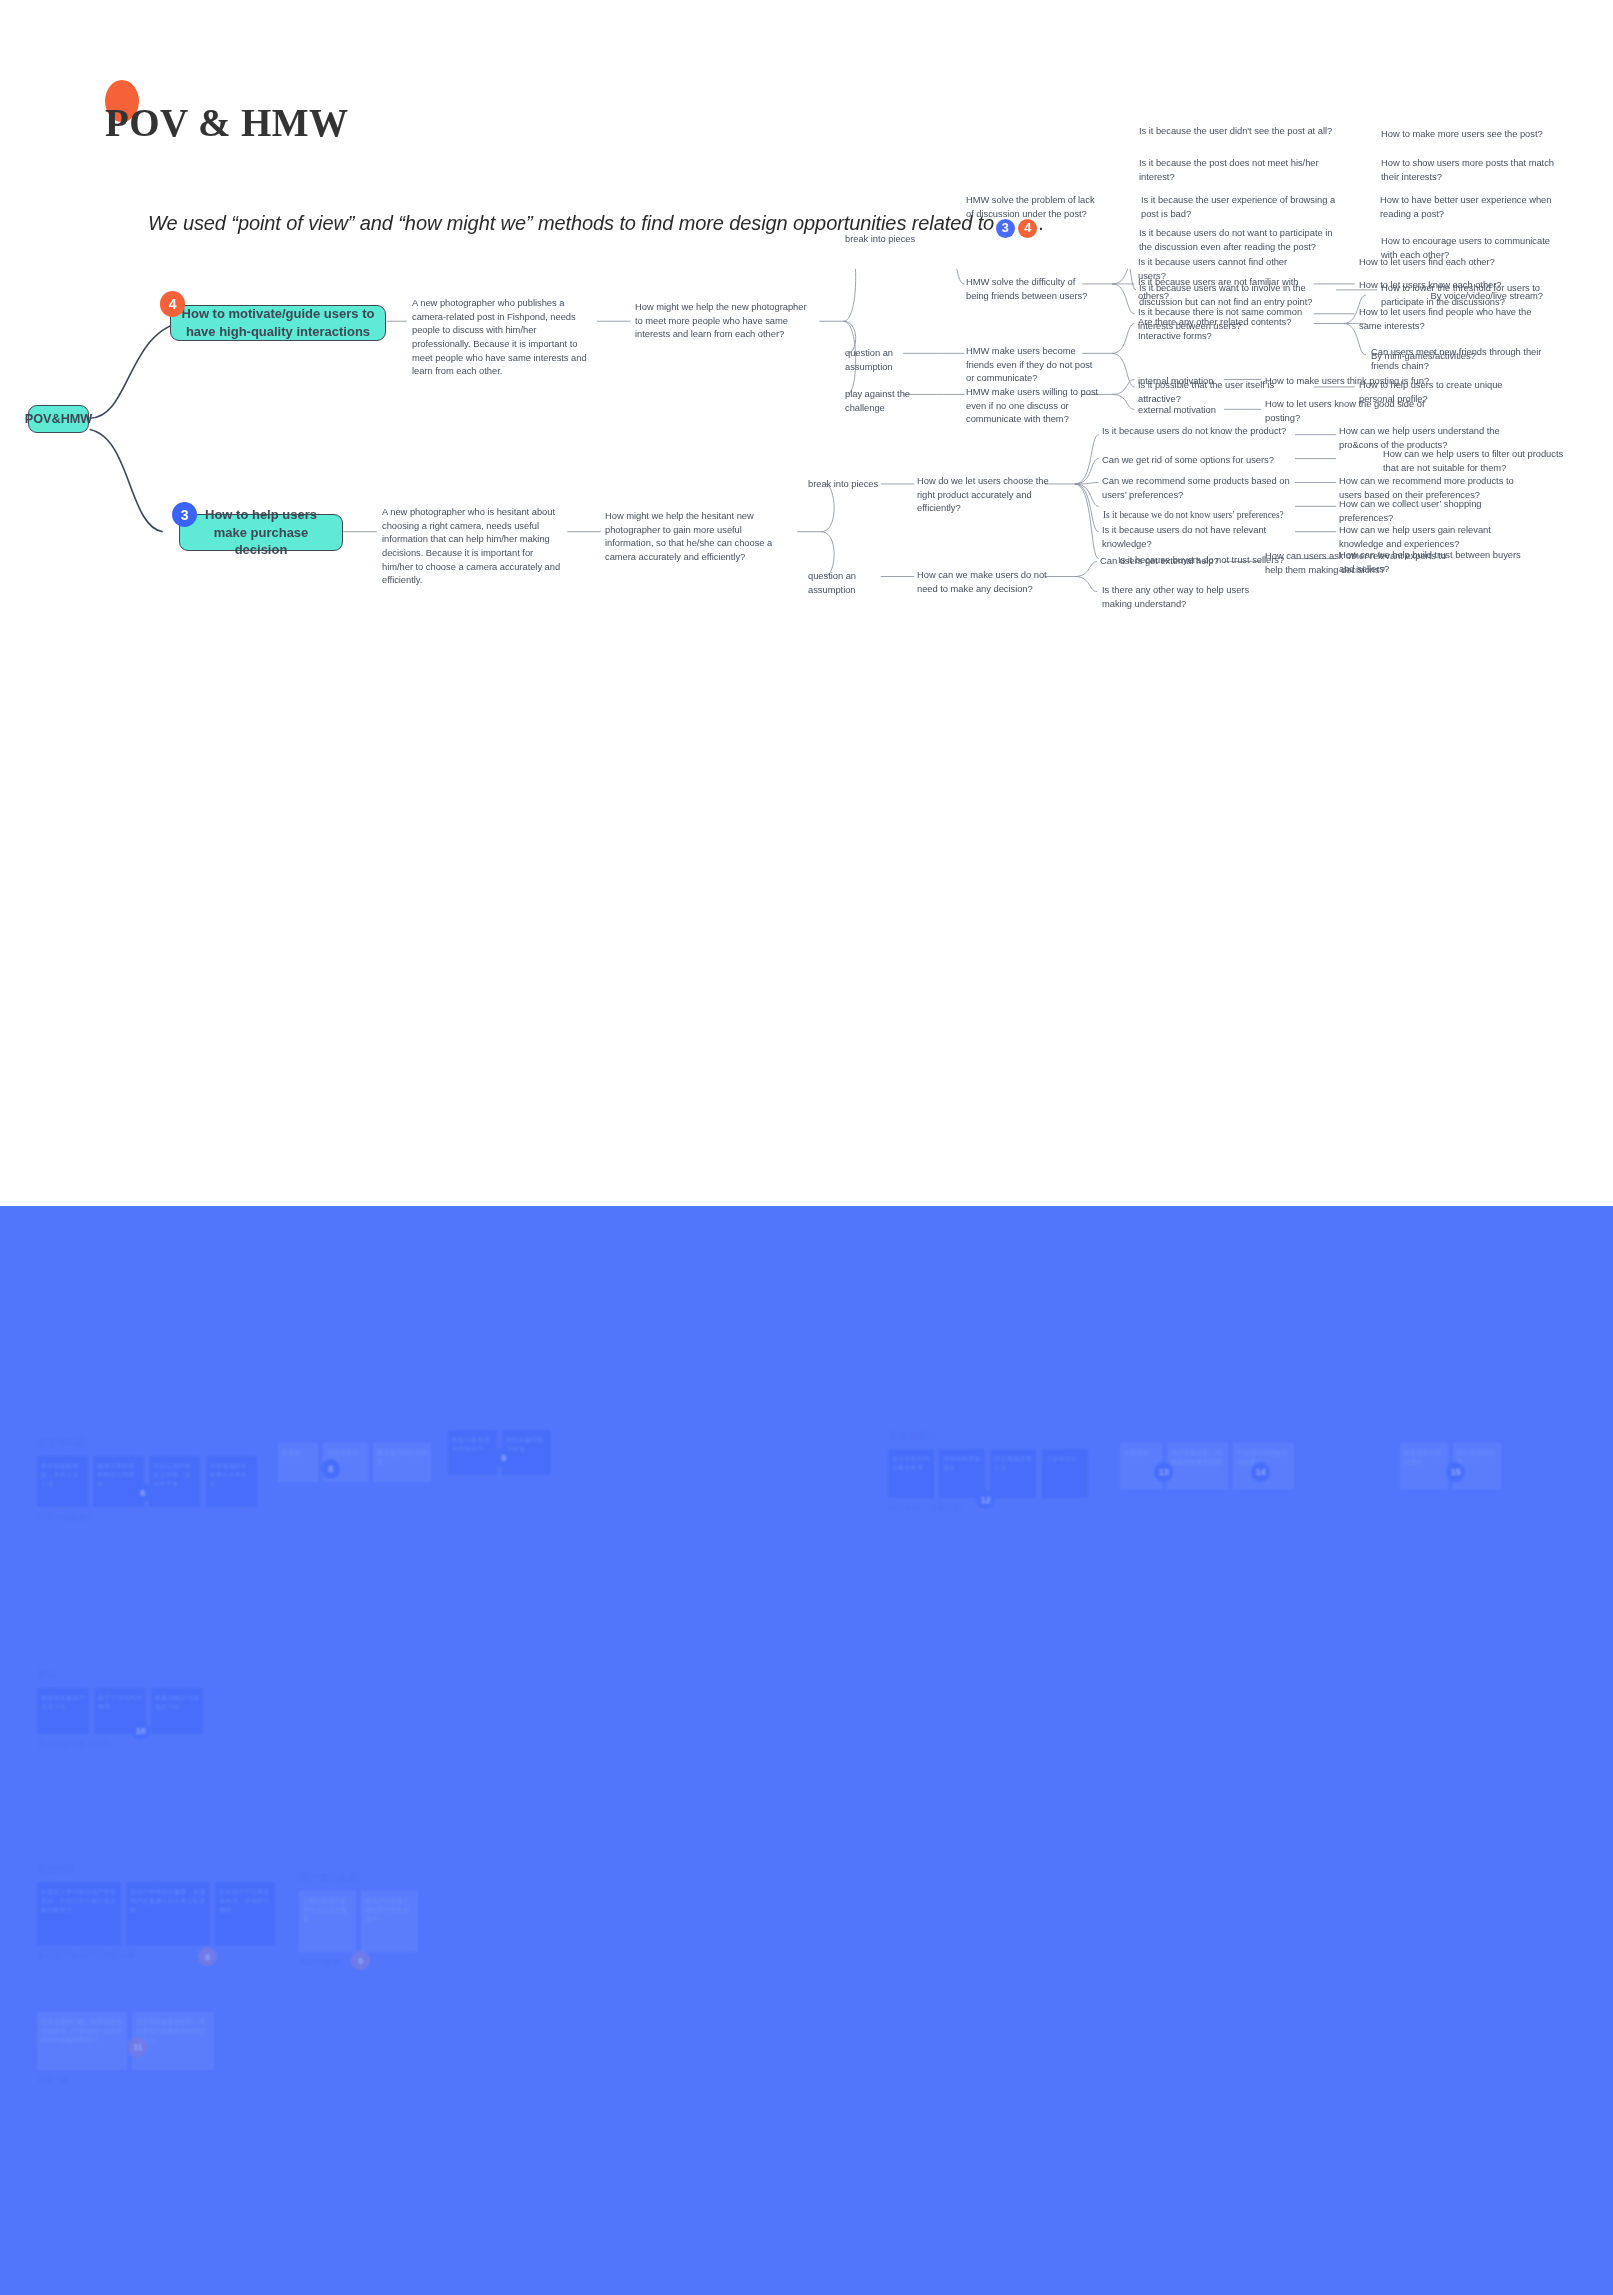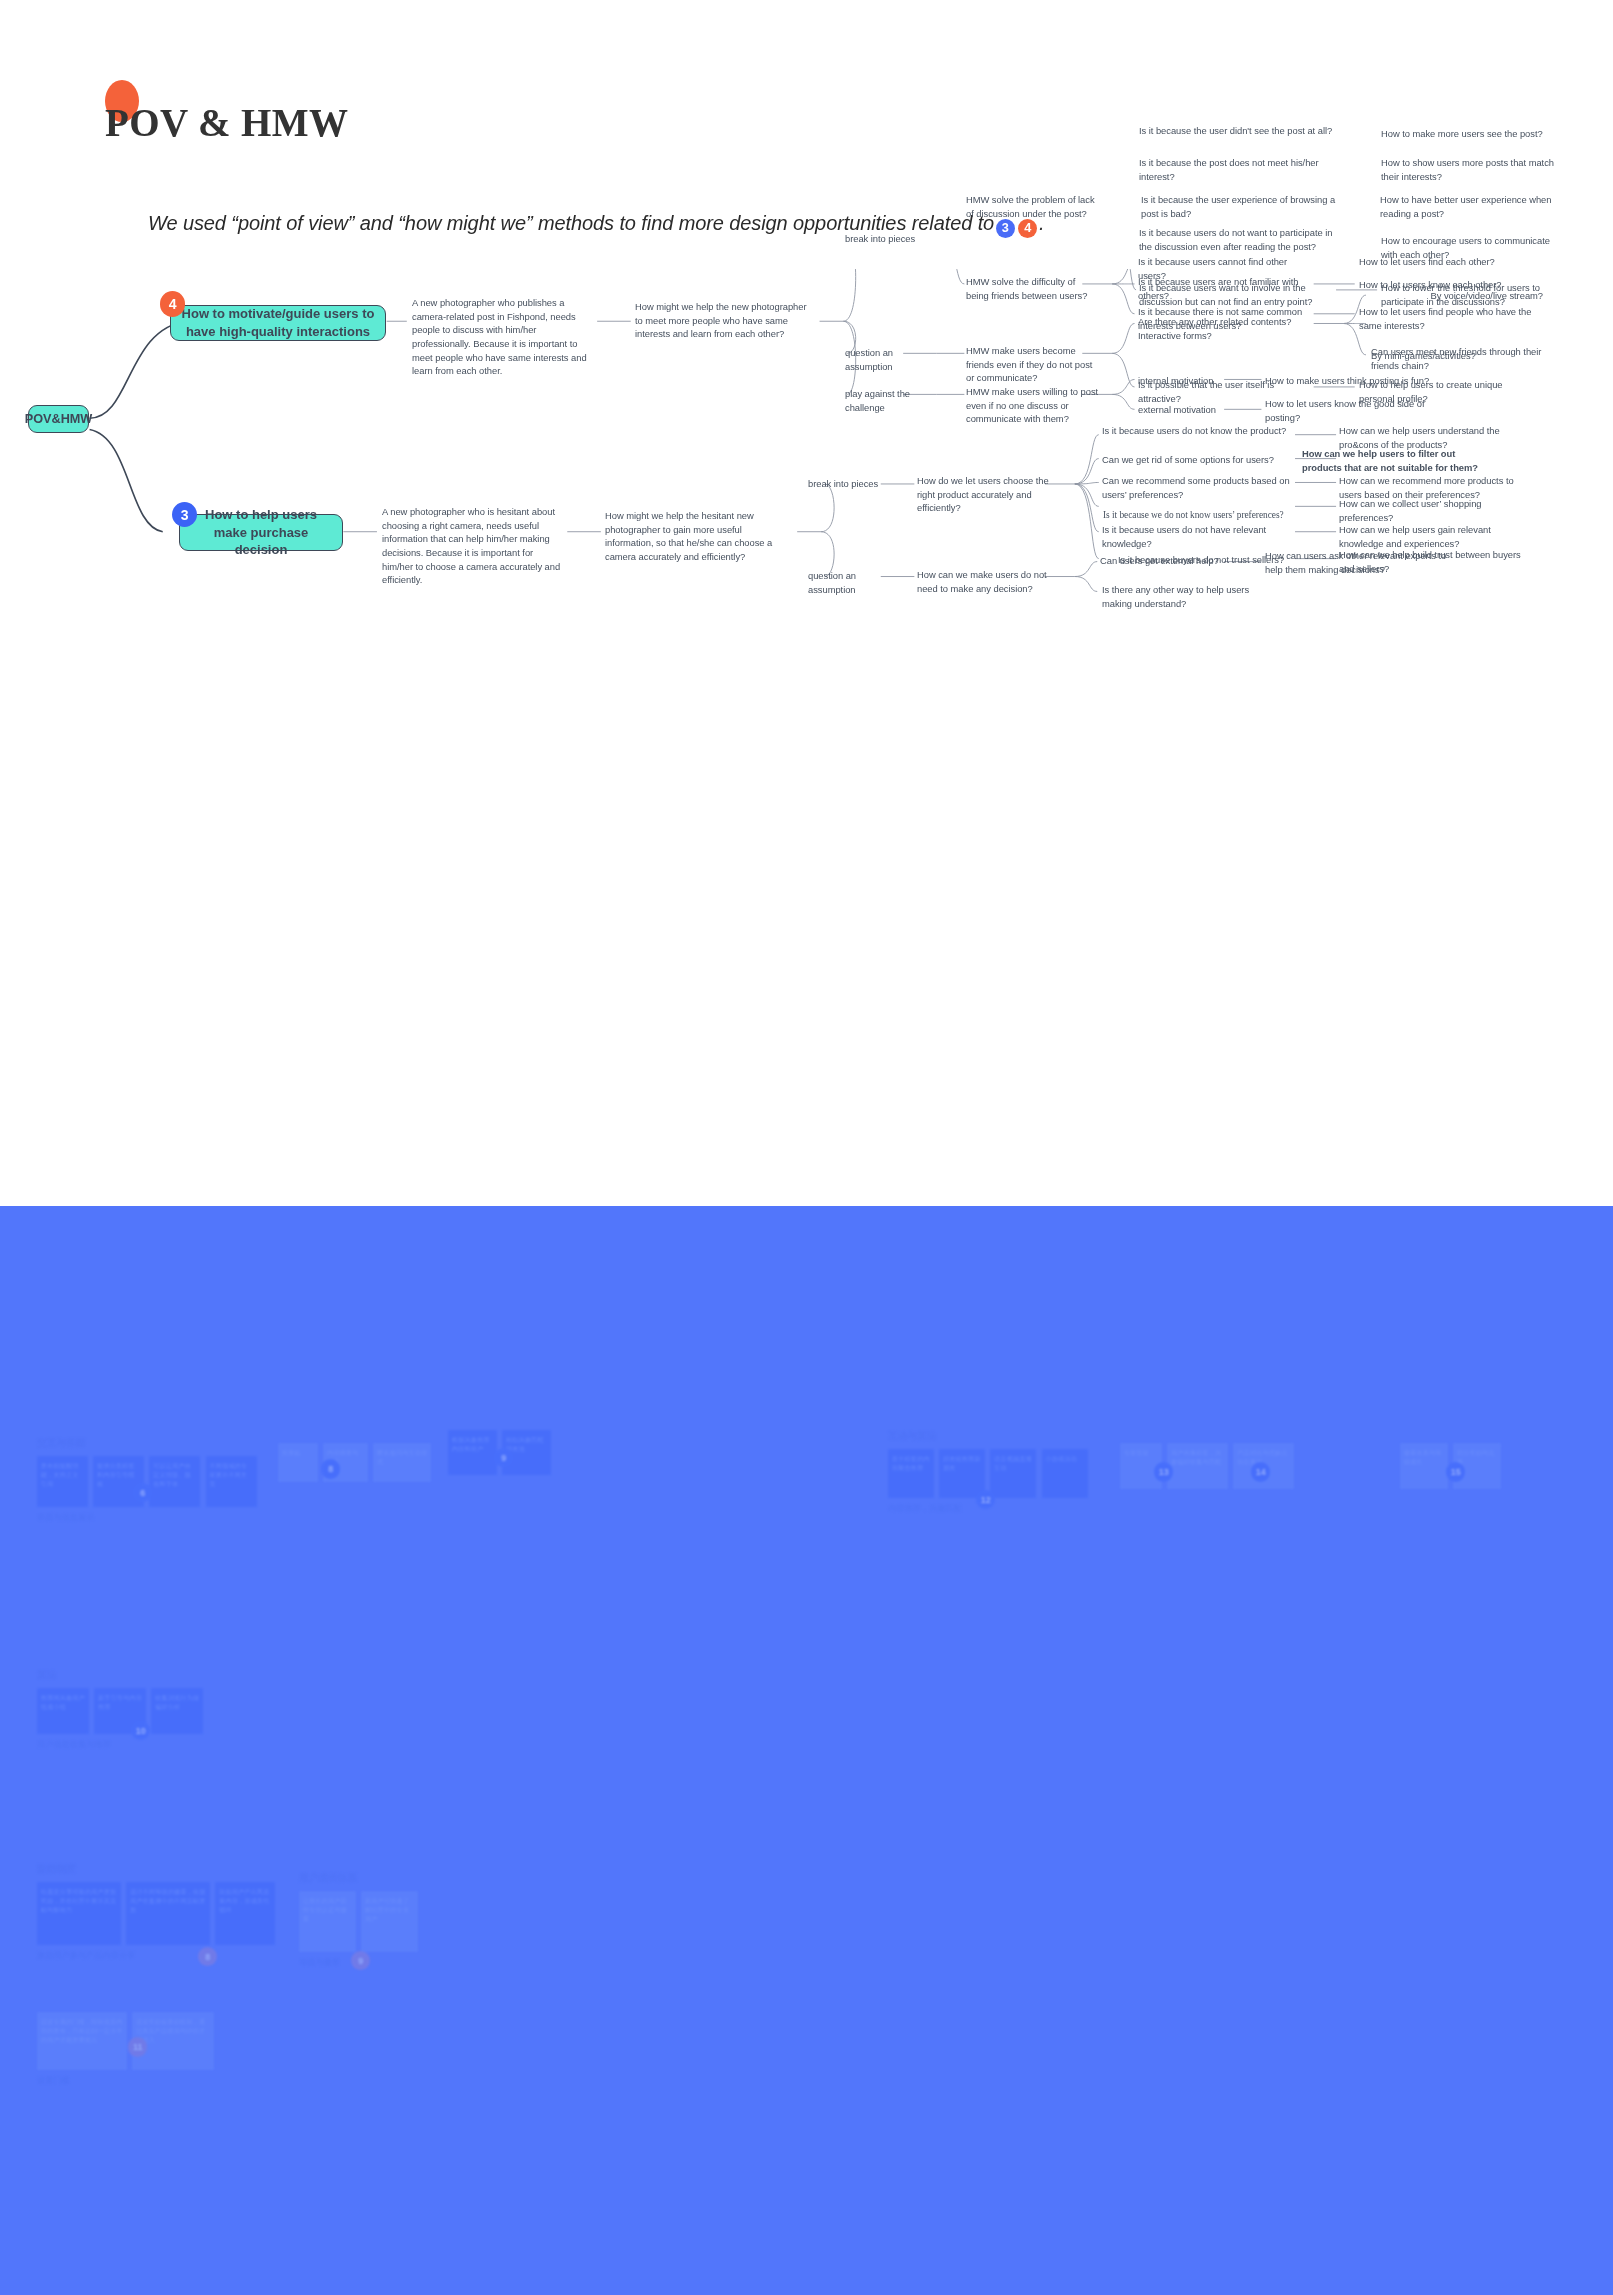--- a/index.html
+++ b/index.html
@@ -263,21 +263,21 @@
 
     <div class="node sm" style="left:808px;top:208px;width:90px;">break into pieces</div>
     <div class="node sm" style="left:808px;top:300px;width:97px;">question an assumption</div>
 
     <div class="node sm" style="left:917px;top:205px;width:134px;">How do we let users choose the right product accurately and efficiently?</div>
     <div class="node sm" style="left:917px;top:299px;width:134px;">How can we make users do not need to make any decision?</div>
 
     <div class="node sm" style="left:1102px;top:155px;width:190px;">Is it because users do not know the product?</div>
     <div class="node sm" style="left:1339px;top:155px;width:187px;">How can we help users understand the pro&amp;cons of the products?</div>
     <div class="node sm" style="left:1102px;top:184px;width:190px;">Can we get rid of some options for users?</div>
-    <div class="node sm" style="left:1302px;top:178px;width:187px;font-weight:bold;">How can we help users to filter out products that are not suitable for them?</div>
+    <div class="node sm" style="left:1383px;top:178px;width:187px;">How can we help users to filter out products that are not suitable for them?</div>
     <div class="node sm" style="left:1102px;top:205px;width:190px;">Can we recommend some products based on users’ preferences?</div>
     <div class="node sm" style="left:1339px;top:205px;width:187px;">How can we recommend more products to users based on their preferences?</div>
     <div class="node sm" style="left:1103px;top:240px;width:190px;font-family:Liberation Serif, serif;">Is it because we do not know users’ preferences?</div>
     <div class="node sm" style="left:1339px;top:228px;width:187px;">How can we collect user’ shopping preferences?</div>
     <div class="node sm" style="left:1102px;top:254px;width:190px;">Is it because users do not have relevant knowledge?</div>
     <div class="node sm" style="left:1339px;top:254px;width:187px;">How can we help users gain relevant knowledge and experiences?</div>
     <div class="node sm" style="left:1102px;top:284px;width:190px;margin-left:16px;">Is it because buyers do not trust sellers?</div>
     <div class="node sm" style="left:1339px;top:279px;width:187px;">How can we help build trust between buyers and sellers?</div>
 
     <div class="node sm" style="left:1100px;top:285px;width:160px;">Can users get external help?</div>

